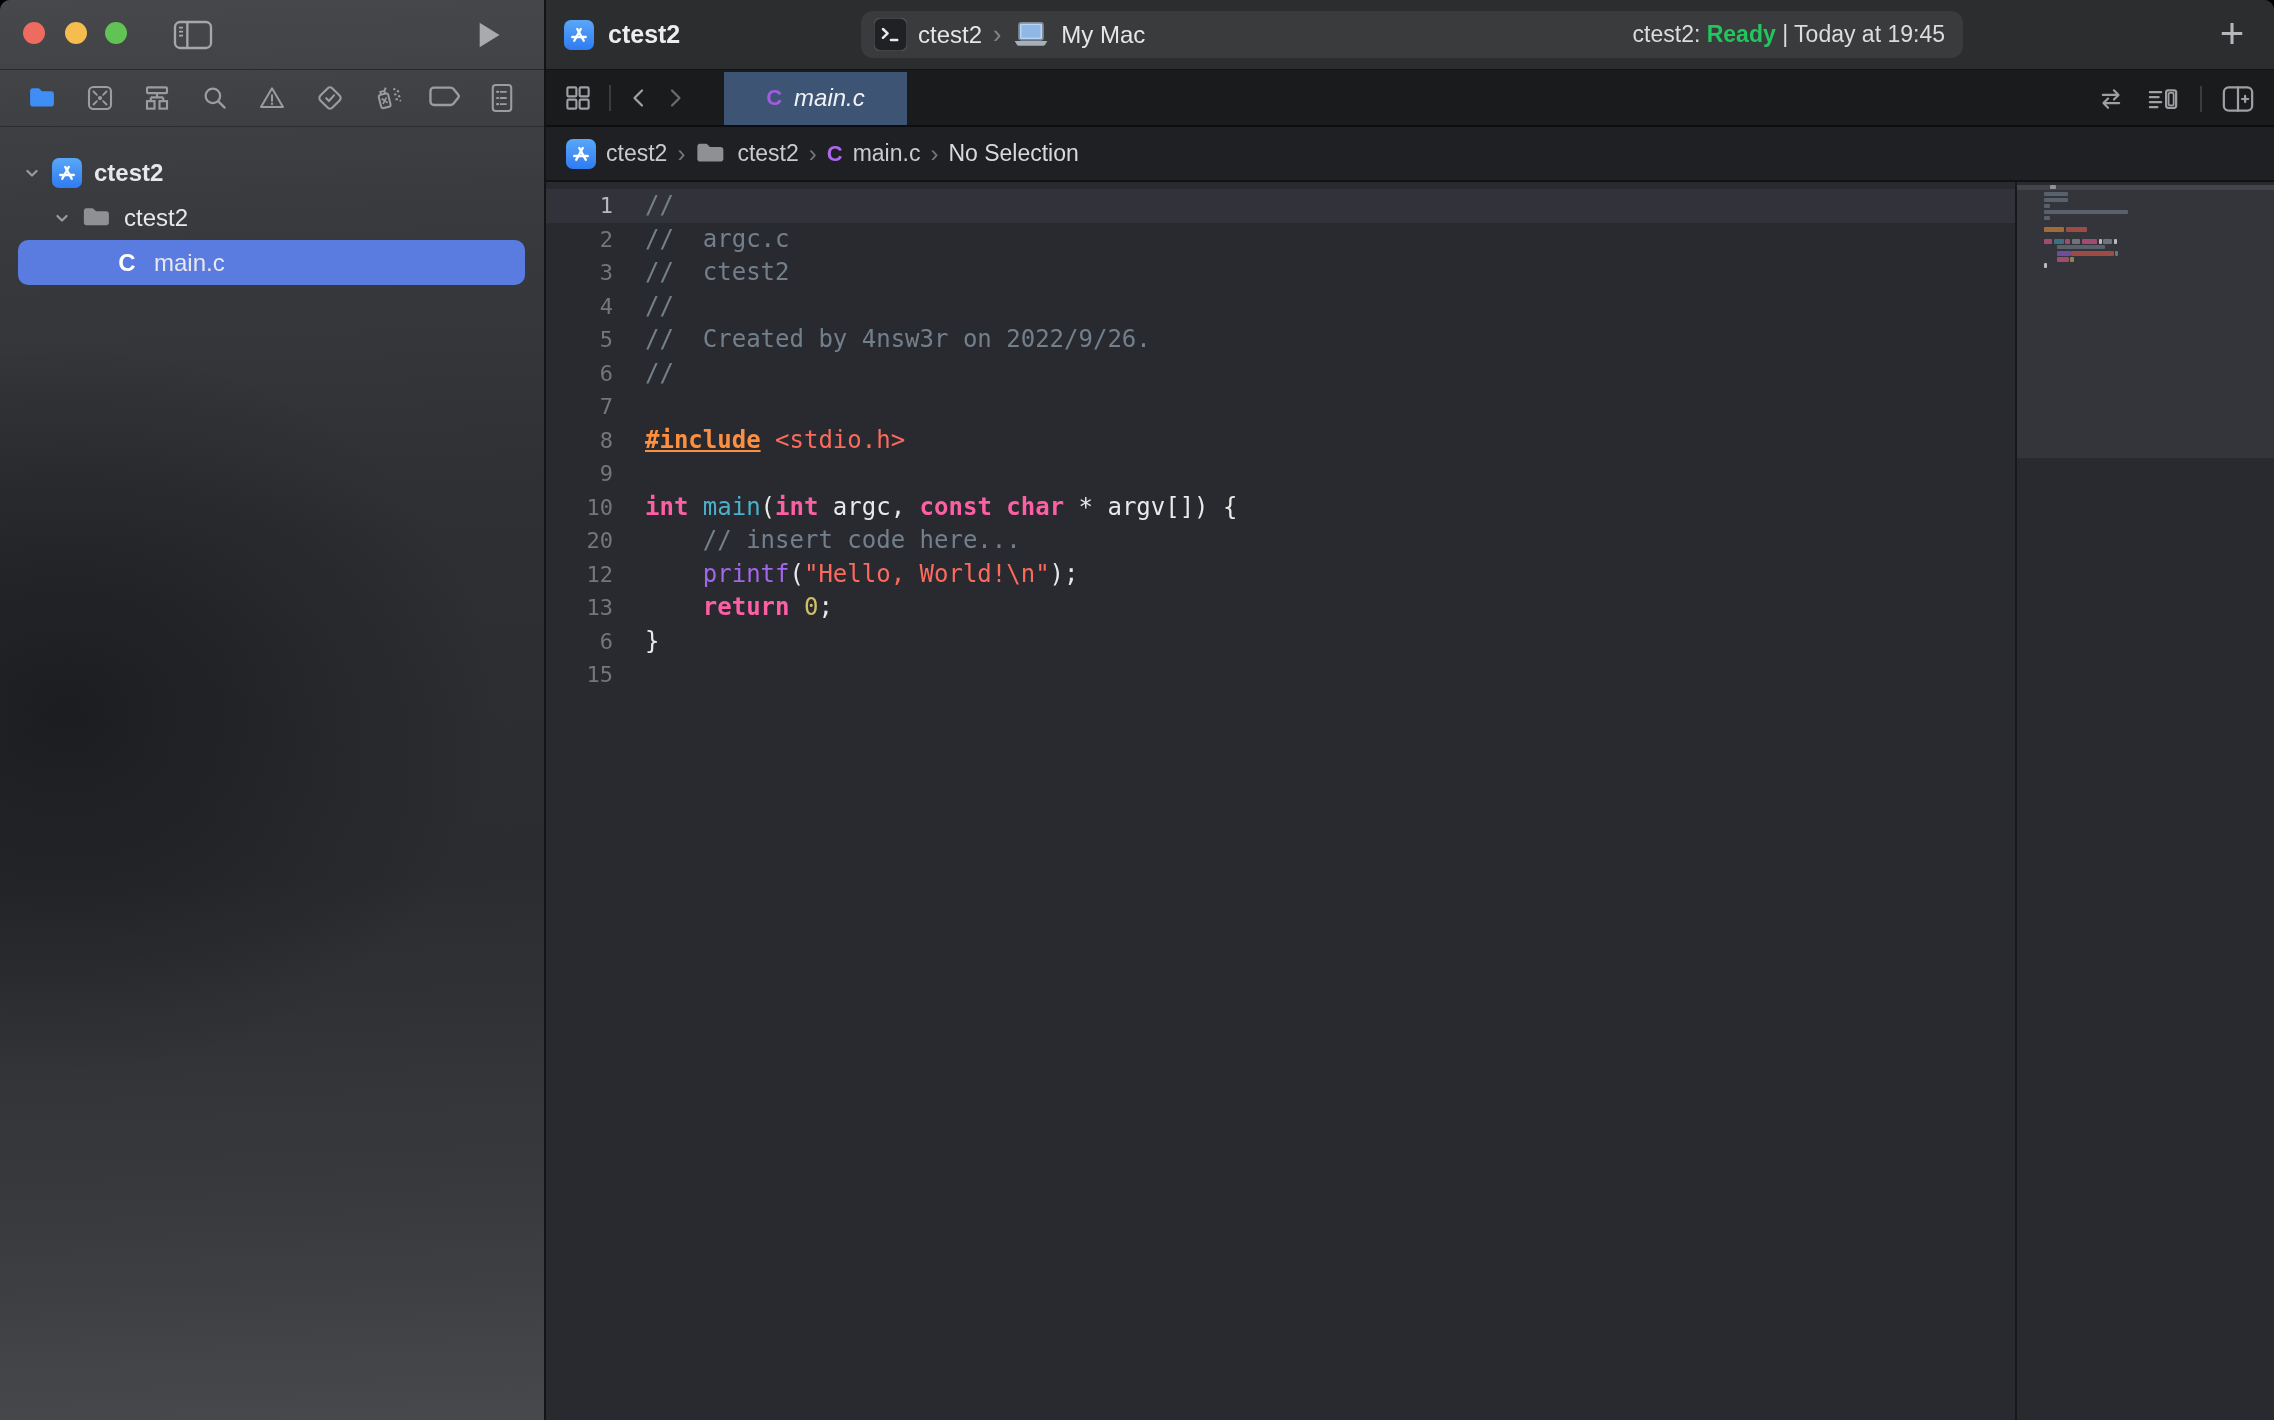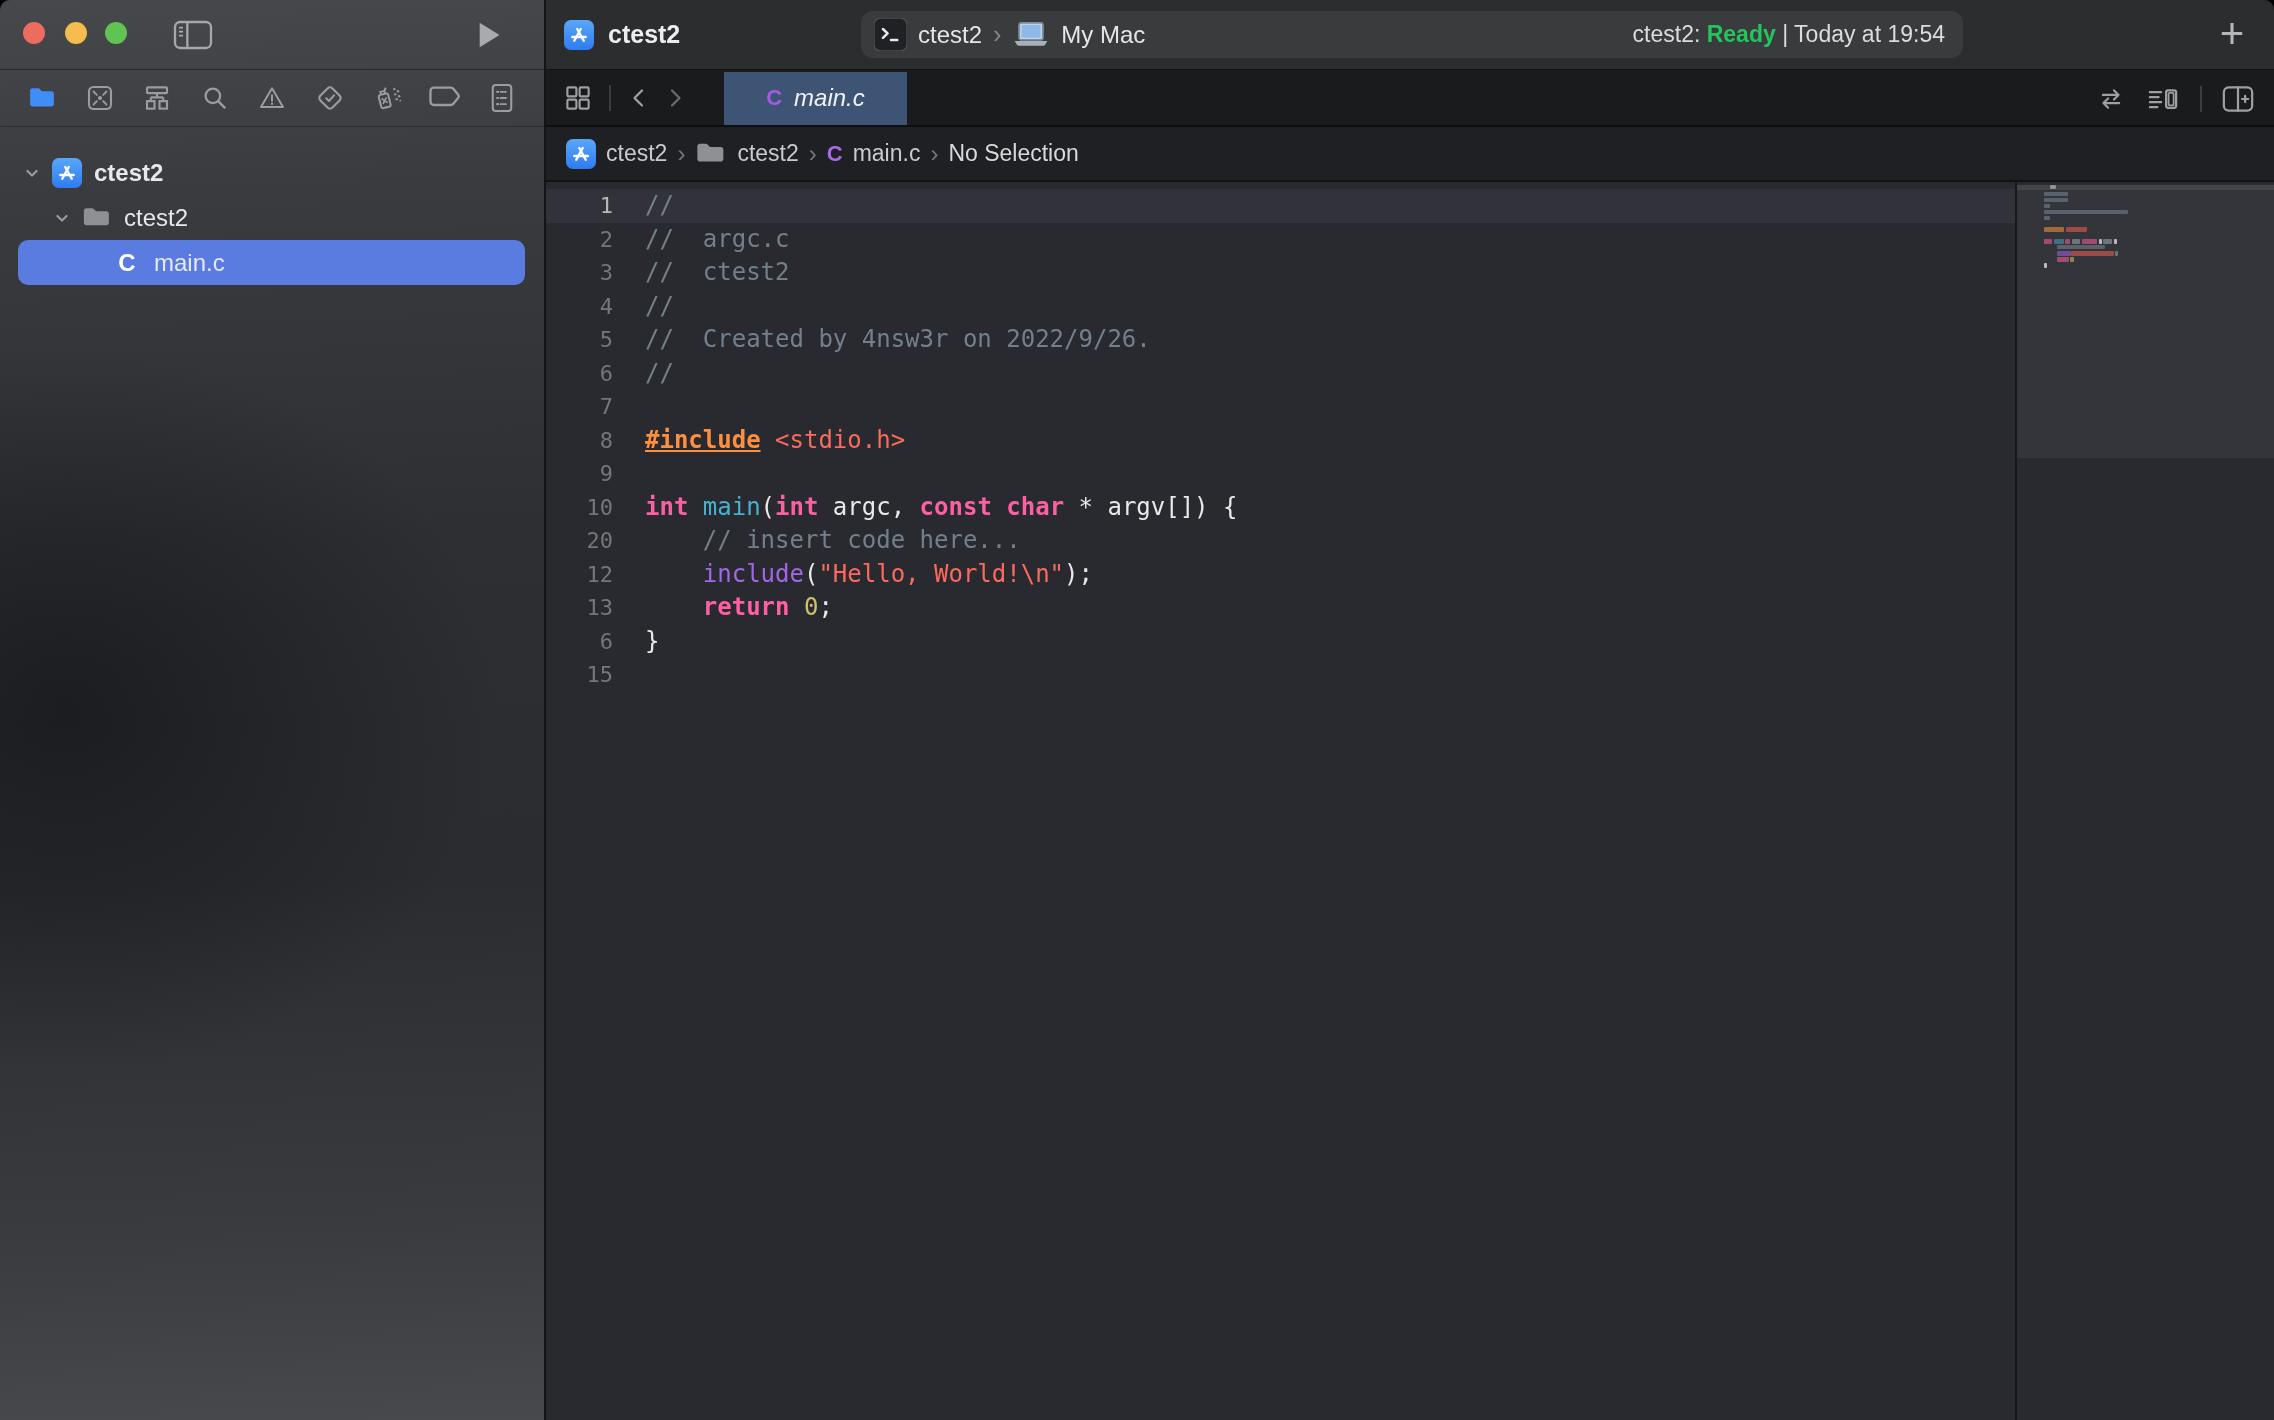--- a/index.html
+++ b/index.html
@@ -298,21 +298,21 @@
                   <rect x="7" y="3.2" width="14" height="9.2" fill="#8fb8e6"></rect>
                   <path d="M2 15h24l-1.6 2.6c-.3.5-.85.8-1.44.8H5.04c-.59 0-1.13-.3-1.44-.8L2 15z" fill="#a7afb8"></path>
                 </svg>
               </span>
             </span>
           <span>My Mac</span>
         </div>
         <div class="scheme-right">
           <span>ctest2:</span>
           <b>Ready</b>
-          <span>| Today at 19:54</span>
+          <span>| Today at 19:45</span>
         </div>
       </div>
 
       <span class="plus-btn">+</span>
     </div>
 
     <div class="tab-bar">
       <span class="tb-ico tb-grid">
         <svg width="30" height="30" viewBox="0 0 24 24" fill="none" stroke="currentColor" stroke-width="1.7">
           <rect x="3.5" y="3.5" width="7.2" height="7.2" rx="1"></rect>
@@ -408,21 +408,21 @@
           <div class="line"><span class="ln">2</span><span class="lt"><span style="color: rgb(115, 128, 140);">//  argc.c</span></span></div>
           <div class="line"><span class="ln">3</span><span class="lt"><span style="color: rgb(115, 128, 140);">//  ctest2</span></span></div>
           <div class="line"><span class="ln">4</span><span class="lt"><span style="color: rgb(115, 128, 140);">//</span></span></div>
           <div class="line"><span class="ln">5</span><span class="lt"><span style="color: rgb(115, 128, 140);">//  Created by 4nsw3r on 2022/9/26.</span></span></div>
           <div class="line"><span class="ln">6</span><span class="lt"><span style="color: rgb(115, 128, 140);">//</span></span></div>
           <div class="line"><span class="ln">7</span><span class="lt"></span></div>
           <div class="line"><span class="ln">8</span><span class="lt"><span class="tok-b" style="color: rgb(253, 143, 63); text-decoration: underline;">#include</span><span style="color: rgb(233, 233, 234);"> </span><span style="color: rgb(252, 106, 93); text-align: right;">&lt;stdio.h&gt;</span></span></div>
           <div class="line"><span class="ln">9</span><span class="lt"></span></div>
           <div class="line"><span class="ln">10</span><span class="lt"><span class="tok-b" style="color: rgb(252, 95, 163);">int</span><span style="color: rgb(233, 233, 234);"> </span><span style="color: rgb(72, 177, 205);">main</span><span style="color: rgb(233, 233, 234);">(</span><span class="tok-b" style="color: rgb(252, 95, 163);">int</span><span style="color: rgb(233, 233, 234);"> argc, </span><span class="tok-b" style="color: rgb(252, 95, 163);">const</span><span style="color: rgb(233, 233, 234);"> </span><span class="tok-b" style="color: rgb(252, 95, 163);">char</span><span style="color: rgb(233, 233, 234);"> * argv[]) {</span></span></div>
           <div class="line"><span class="ln">20</span><span class="lt"><span style="color: rgb(115, 128, 140);">    // insert code here...</span></span></div>
-          <div class="line"><span class="ln">12</span><span class="lt"><span style="color: rgb(233, 233, 234);">    </span><span style="color: rgb(161, 103, 230);">include</span><span style="color: rgb(233, 233, 234);">(</span><span style="color: rgb(252, 106, 93);">"Hello, World!\n"</span><span style="color: rgb(233, 233, 234);">);</span></span></div>
+          <div class="line"><span class="ln">12</span><span class="lt"><span style="color: rgb(233, 233, 234);">    </span><span style="color: rgb(161, 103, 230);">printf</span><span style="color: rgb(233, 233, 234);">(</span><span style="color: rgb(252, 106, 93);">"Hello, World!\n"</span><span style="color: rgb(233, 233, 234);">);</span></span></div>
           <div class="line"><span class="ln">13</span><span class="lt"><span style="color: rgb(233, 233, 234);">    </span><span class="tok-b" style="color: rgb(252, 95, 163);">return</span><span style="color: rgb(233, 233, 234);"> </span><span style="color: rgb(208, 191, 105);">0</span><span style="color: rgb(233, 233, 234);">;</span></span></div>
           <div class="line"><span class="ln">6</span><span class="lt"><span style="color: rgb(233, 233, 234);">}</span></span></div>
           <div class="line"><span class="ln">15</span><span class="lt"></span></div>
         </div>
       <div class="minimap" id="minimap-mount">
           <div class="mm-viewport" style="top: 3px; height: 273px;"></div>
           <div class="mm-curline" style="top: 3px; height: 5px; background: rgb(67, 69, 75);"></div>
           <div class="mm-bar" style="left: 33px; top: 3px; width: 6px; height: 4px; background: rgb(143, 146, 151);"></div>
           <div class="mm-bar" style="left: 27px; top: 10px; width: 24px; height: 4px; background: rgb(89, 97, 108);"></div>
           <div class="mm-bar" style="left: 27px; top: 16px; width: 24px; height: 4px; background: rgb(89, 97, 108);"></div>

